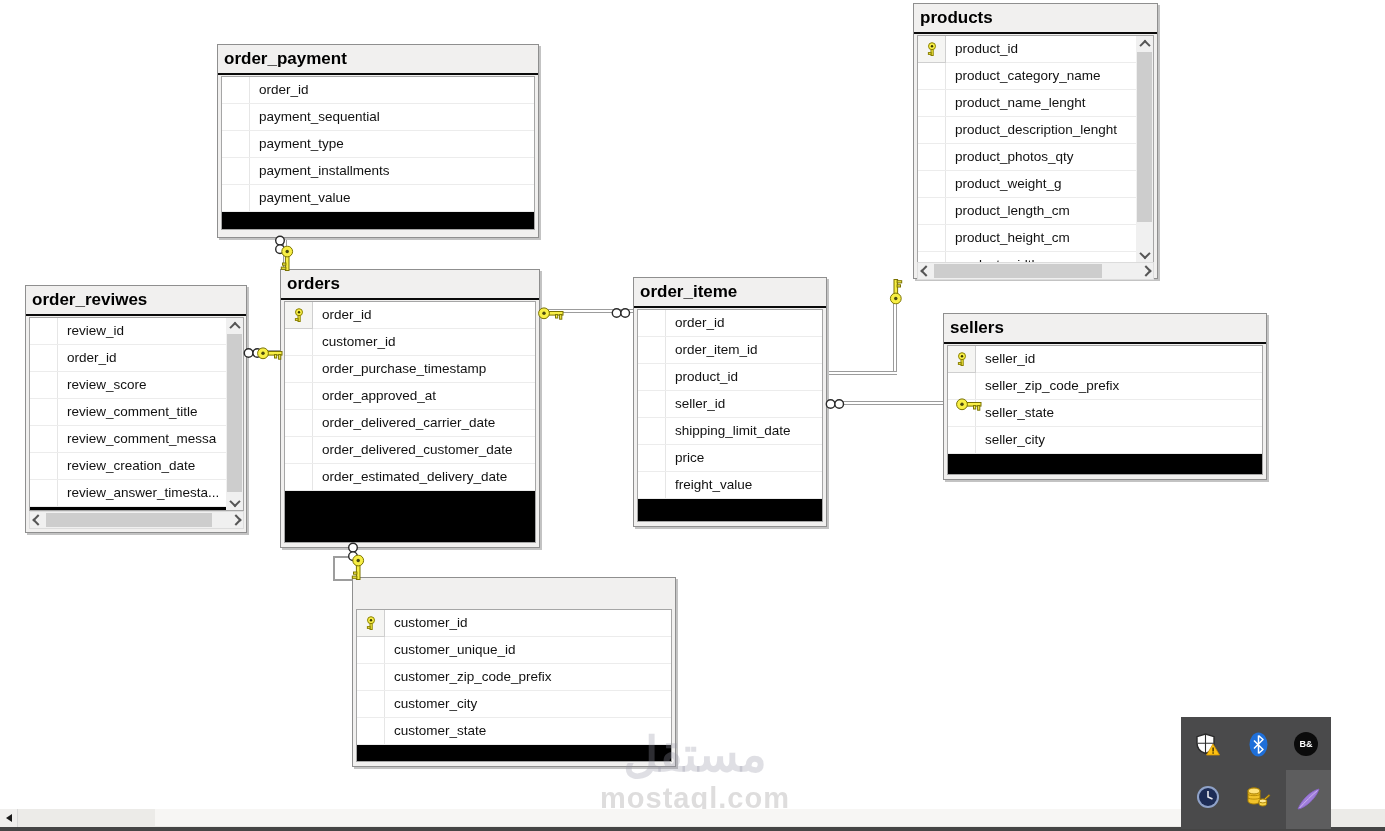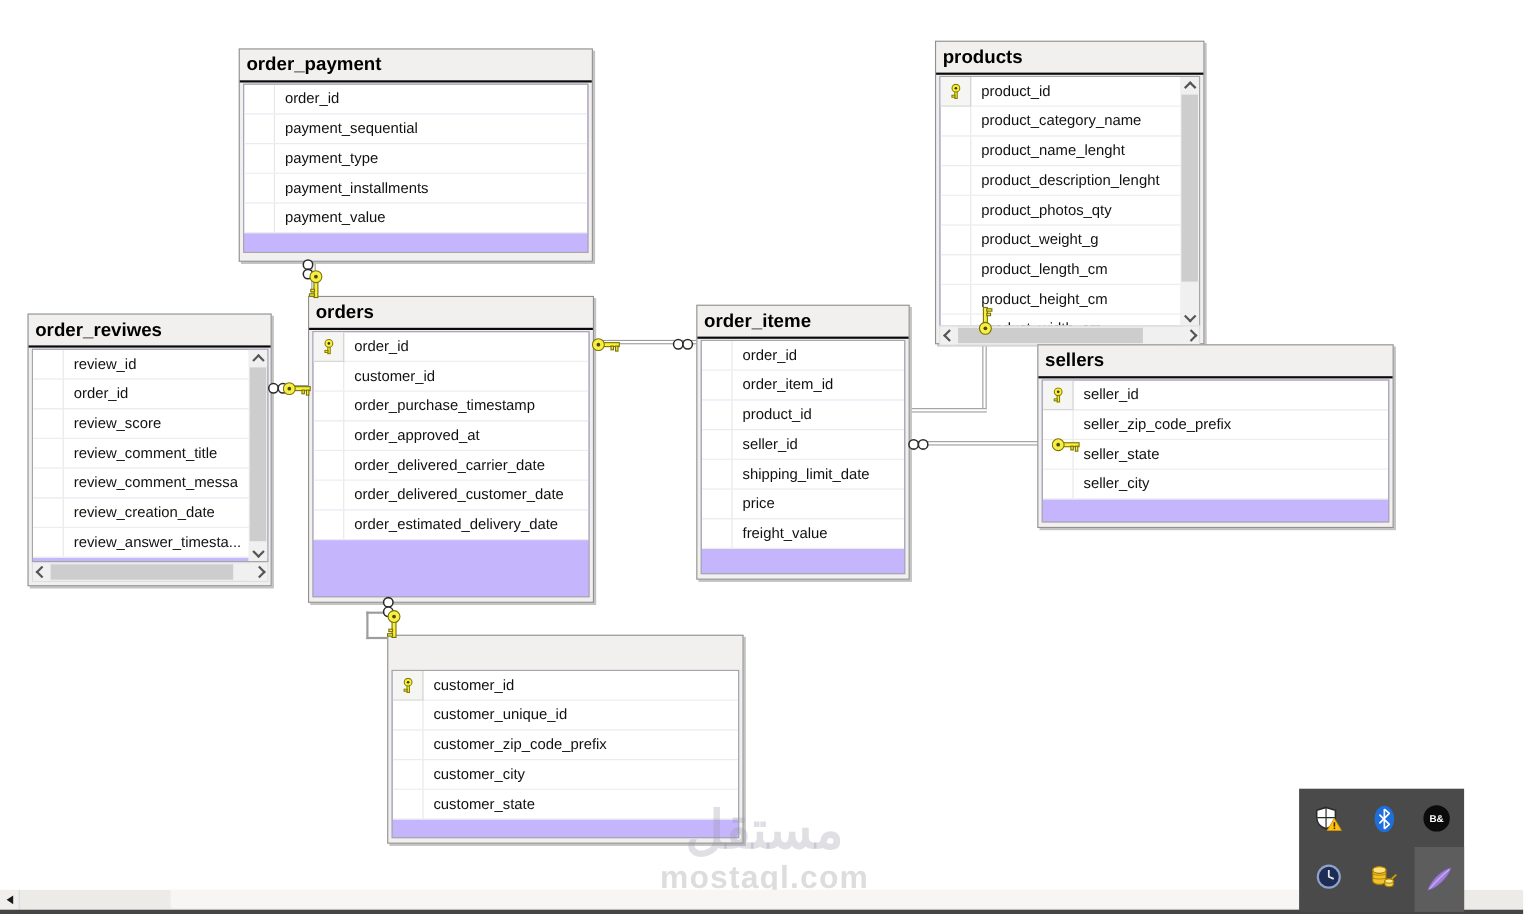--- a/index.html
+++ b/index.html
@@ -4,31 +4,31 @@
 <style>
   html,body{margin:0;padding:0;background:#fff;}
   #canvas{position:relative;width:1385px;height:831px;background:#ffffff;overflow:hidden;
           font-family:"Liberation Sans", sans-serif;}
 
   
   .tbl{position:absolute;background:#f1f0ef;border:1px solid #8f8f8f;
        box-shadow:2px 2px 0 #c3c3c3;z-index:2;}
   .tbl-title{height:28px;line-height:27px;font-weight:bold;font-size:17px;color:#000;
              padding-left:6px;border-bottom:2px solid #0a0a0a;white-space:nowrap;overflow:hidden;}
-  .tbl-list{position:absolute;background:#c4b5fd;border:1px solid #a6a6a6;overflow:hidden;}
+  .tbl-list{position:absolute;background:#000000;border:1px solid #a6a6a6;overflow:hidden;}
   .row{height:26px;border-bottom:1px solid #ececec;position:relative;background:#fff;}
   .keycell{position:absolute;left:0;top:0;width:27px;height:26px;border-right:1px solid #e6e6e6;
            display:flex;align-items:center;justify-content:center;}
   .row.haskey .keycell{background:#f5f5f3;border-right:1px solid #cfcfcf;border-bottom:1px solid #cfcfcf;}
   .fname{position:absolute;left:37px;top:5px;font-size:13.5px;color:#111;white-space:nowrap;}
 
   #t-payment{left:217px;top:44px;width:320px;height:192px;}
   #t-payment .tbl-list{left:3px;top:31px;width:312px;height:152px;}
 
-  #t-products{left:850px;top:3px;width:243px;height:274px;margin-top:34px;}
+  #t-products{left:913px;top:3px;width:243px;height:274px;}
   #t-products .tbl-list{left:3px;top:31px;width:235px;height:226px;}
 
   #t-reviwes{left:25px;top:285px;width:220px;height:246px;}
   #t-reviwes .tbl-list{left:3px;top:31px;width:213px;height:192px;}
 
   #t-orders{left:280px;top:269px;width:258px;height:277px;}
   #t-orders .tbl-list{left:3px;top:31px;width:250px;height:240px;}
 
   #t-iteme{left:633px;top:277px;width:192px;height:248px;}
   #t-iteme .tbl-list{left:3px;top:31px;width:184px;height:211px;}

